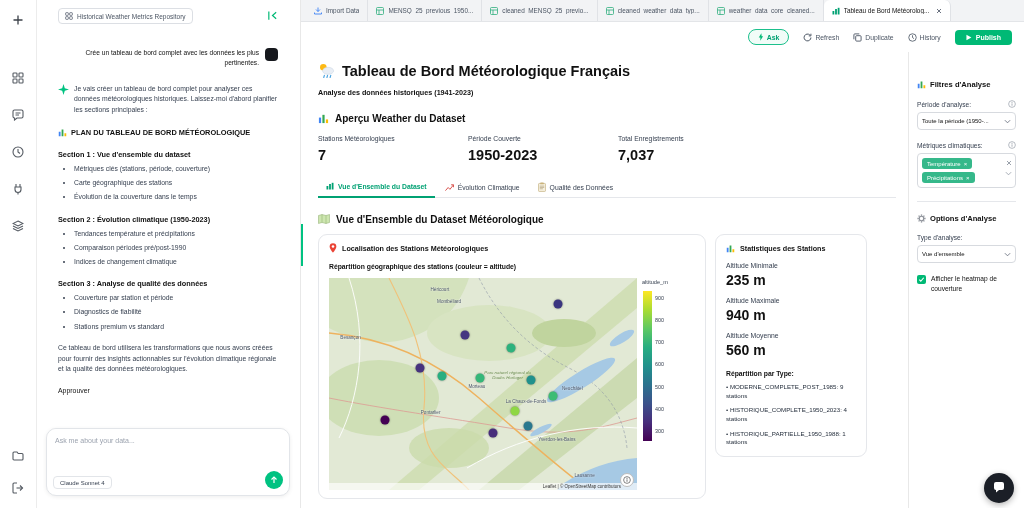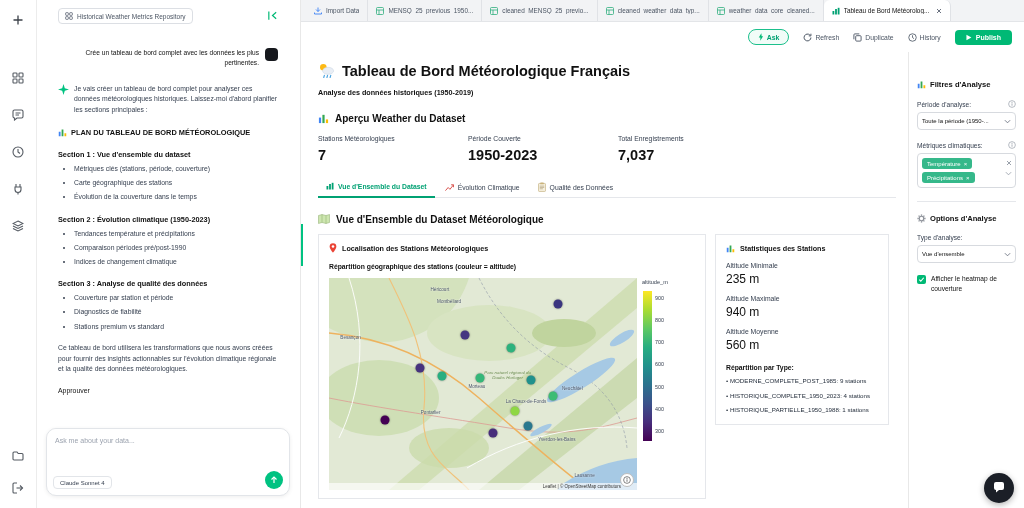--- a/index.html
+++ b/index.html
@@ -57,40 +57,40 @@
   .dash-sub{margin-top:9px;font-size:7.2px;font-weight:bold;color:#111;}
   .sec-h{display:flex;align-items:center;gap:6px;font-size:10px;font-weight:bold;color:#111;margin-top:16px;}
   .metrics{display:flex;margin-top:11px;}
   .metric{width:150px;}
   .metric .lb{font-size:6.8px;color:#374151;}
   .metric .val{font-size:14.5px;font-weight:bold;color:#111;margin-top:5px;}
   .vtabs{display:flex;gap:2px;margin-top:15px;border-bottom:1px solid #e5e7eb;}
   .vtab{display:flex;align-items:center;gap:4px;font-size:6.8px;color:#374151;padding:4px 8px 6px 8px;cursor:pointer;margin-bottom:-1px;}
   .vtab.active{color:#00a173;font-weight:bold;border-bottom:2px solid #00a173;}
   .cards{display:flex;gap:9px;margin-top:9px;align-items:flex-start;}
-  .card{border:1px solid #e5e7eb;border-radius:0;background:#fff;box-sizing:border-box;}
+  .card{border:1px solid #e5e7eb;border-radius:9px;background:#fff;box-sizing:border-box;}
   .map-card{width:388px;padding:8px 10px;}
   .card-t{display:flex;gap:5px;align-items:center;font-size:7.2px;font-weight:bold;color:#111;}
   .map-sub{font-size:6.8px;font-weight:bold;color:#111;margin-top:10px;}
   .map-row{display:flex;margin-top:8px;gap:5px;}
   .map-box{position:relative;width:308px;height:212px;overflow:hidden;background:#e2e9d5;cursor:grab;}
   .dot{position:absolute;width:9px;height:9px;border-radius:50%;transform:translate(-50%,-50%);box-shadow:0 0 2px rgba(0,0,0,.45);}
   .town{position:absolute;font-size:4.6px;color:#4a5568;transform:translate(-50%,-50%);white-space:nowrap;text-shadow:0 0 2px #fff;}
   .park-label{position:absolute;font-size:4.4px;color:#6f8f55;font-style:italic;width:58px;text-align:center;transform:translate(-50%,-50%);line-height:1.3;}
   .map-attr{position:absolute;left:0;right:0;bottom:0;background:rgba(255,255,255,.65);font-size:4.5px;color:#333;text-align:right;padding:1px 16px 1px 2px;}
   .map-info{position:absolute;right:3px;bottom:3px;width:12px;height:12px;border-radius:50%;background:#fff;border:1px solid #bdbdbd;display:flex;align-items:center;justify-content:center;cursor:pointer;}
   .legend{width:42px;position:relative;padding-top:1px;}
   .legend .lt{font-size:5.6px;color:#374151;}
   .legend-bar{position:absolute;left:1px;top:13px;width:9px;height:150px;background:linear-gradient(to bottom,#fde725,#aadc32,#5ec962,#27ad81,#21918c,#2c728e,#3b528b,#472d7b,#440154);}
   .legend-ticks{position:absolute;left:13px;top:13px;height:150px;width:28px;}
   .legend-ticks span{position:absolute;font-size:5.4px;color:#374151;}
-  .stats-card{width:174px;padding:9px 10px;}
+  .stats-card{width:152px;padding:9px 10px;}
   .stat{margin-top:9px;}
   .stat .lb{font-size:6.8px;color:#374151;}
-  .stat .val{font-size:12px;font-weight:normal;color:#111;margin-top:3px;}
+  .stat .val{font-size:14px;font-weight:bold;color:#111;margin-top:3px;}
   .repart{font-size:6.8px;font-weight:bold;color:#111;margin-top:12px;}
   .type-line{font-size:6.2px;color:#1f2937;margin-top:6px;line-height:1.4;}
   .type-line::before{content:"• ";}
 
   
   .rp{position:absolute;left:908px;top:52px;width:116px;height:456px;border-left:1px solid #e8e8e8;background:#fff;padding:28px 8px 0 8px;box-sizing:border-box;z-index:3;}
   .rp-h{display:flex;align-items:flex-start;gap:4px;font-size:7.6px;font-weight:bold;color:#111;}
   .rp-lbl{display:flex;justify-content:space-between;align-items:center;font-size:6.6px;color:#374151;margin-top:11px;}
   .rp-select{margin-top:4px;border:1px solid #d7dadf;border-radius:4px;height:16px;display:flex;align-items:center;justify-content:space-between;padding:0 4px;font-size:6px;color:#111;cursor:pointer;background:#fff;}
   .rp-select .sv{overflow:hidden;white-space:nowrap;text-overflow:ellipsis;max-width:80px;}
@@ -389,21 +389,21 @@
             <svg width="17" height="17" viewBox="0 0 16 16">
               <circle cx="5" cy="5" r="3.1" fill="#fdb913"></circle>
               <ellipse cx="9.5" cy="8.3" rx="5.2" ry="3.3" fill="#e9eef5" stroke="#c9d4e0" stroke-width="0.5"></ellipse>
               <line x1="6" y1="12.6" x2="5.4" y2="14.6" stroke="#4aa3e0" stroke-width="1.1" stroke-linecap="round"></line>
               <line x1="9" y1="12.6" x2="8.4" y2="14.6" stroke="#4aa3e0" stroke-width="1.1" stroke-linecap="round"></line>
               <line x1="12" y1="12.6" x2="11.4" y2="14.6" stroke="#4aa3e0" stroke-width="1.1" stroke-linecap="round"></line>
             </svg>
           </span>
         <span>Tableau de Bord Météorologique Français</span>
       </div>
-      <div class="dash-sub">Analyse des données historiques (1950-2019)</div>
+      <div class="dash-sub">Analyse des données historiques (1941-2023)</div>
 
       <div class="sec-h">
         <span>
             <svg width="11" height="11" viewBox="0 0 12 12">
               <rect x="1" y="5" width="2.4" height="6" fill="#4285f4"></rect>
               <rect x="4.8" y="2" width="2.4" height="9" fill="#34a853"></rect>
               <rect x="8.6" y="7" width="2.4" height="4" fill="#fbbc05"></rect>
             </svg>
           </span>
         <span>Aperçu Weather du Dataset</span>

